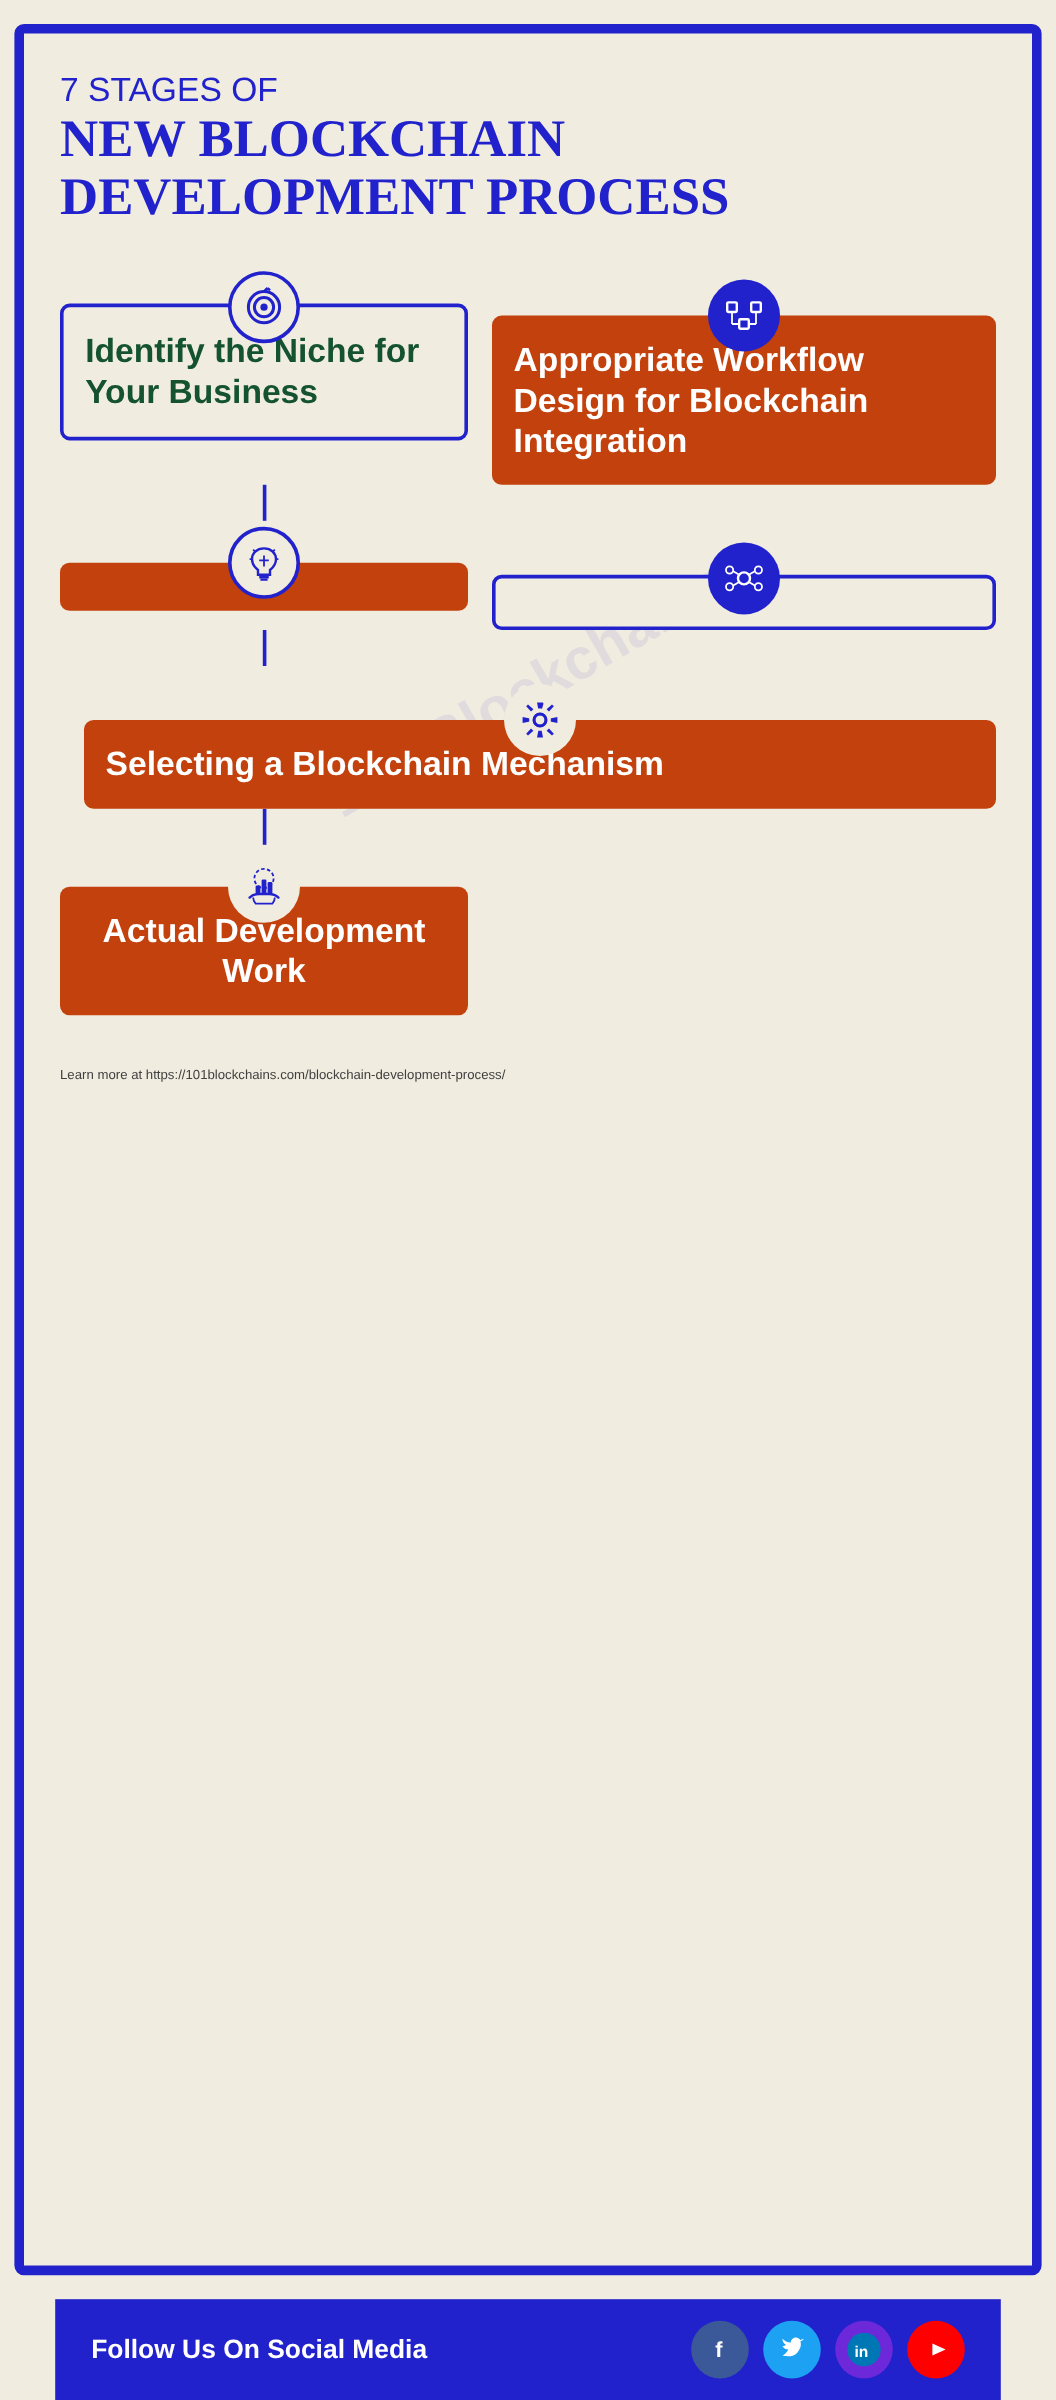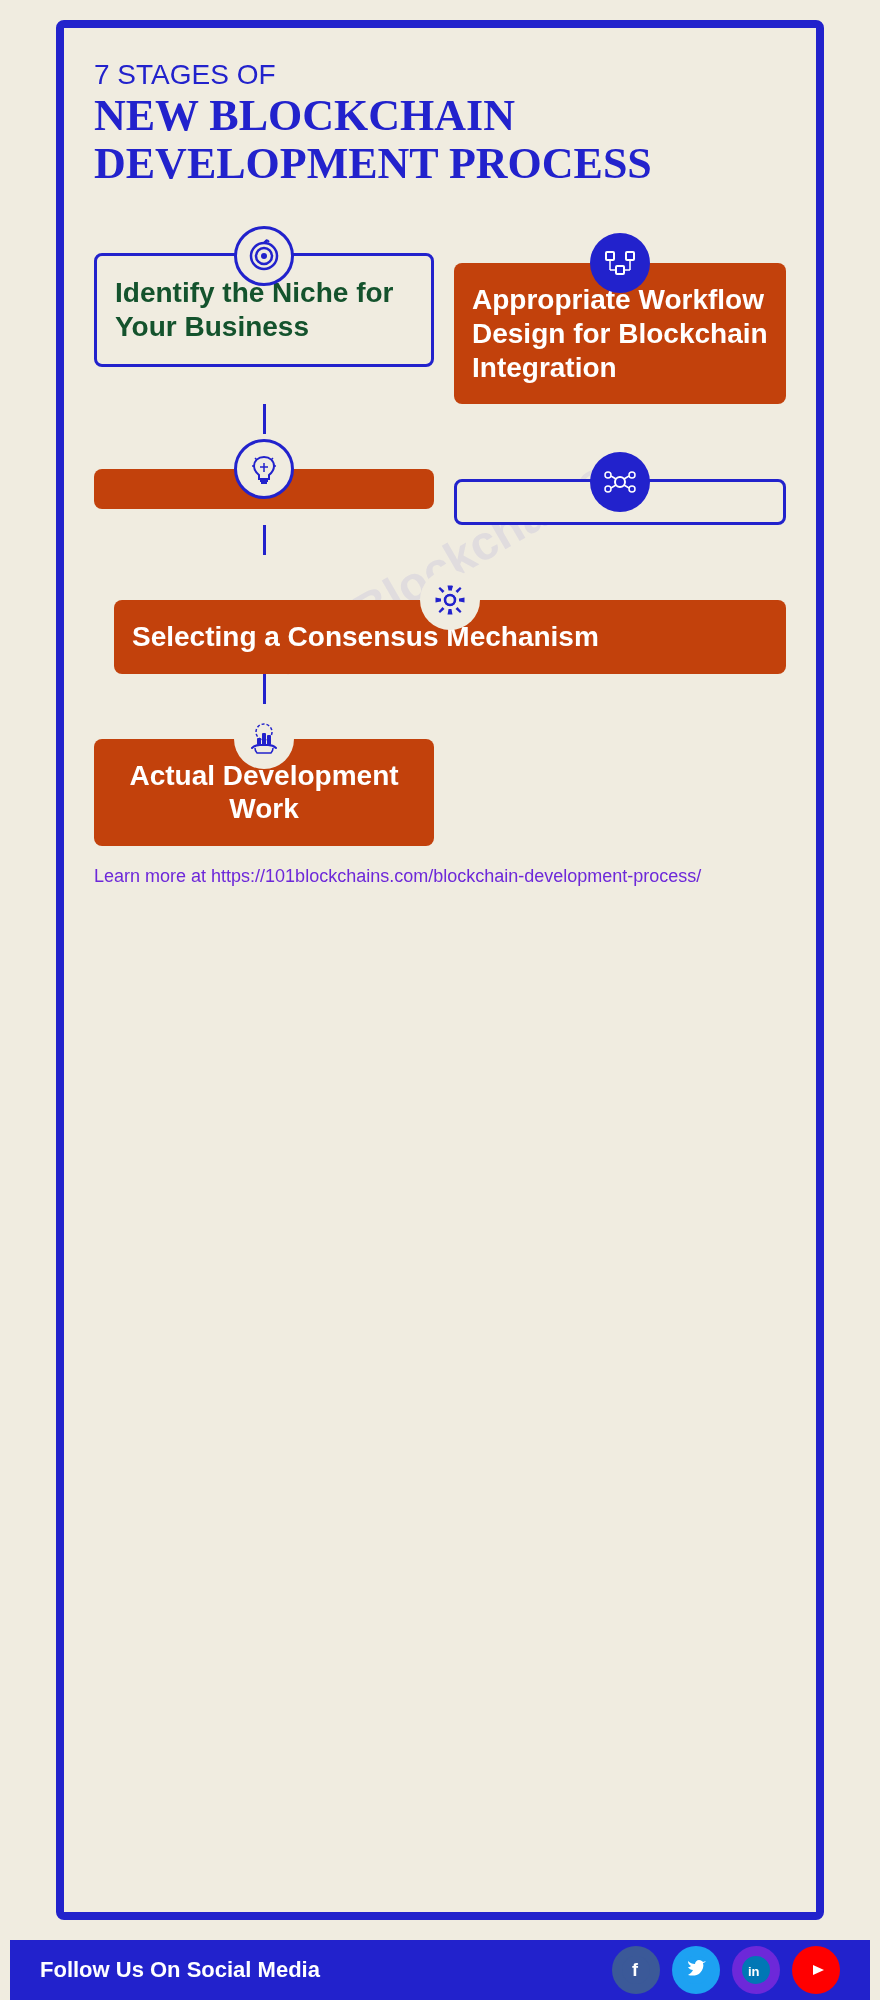--- a/index.html
+++ b/index.html
@@ -6,21 +6,21 @@
     body {
       width: 880px;
       min-height: 2000px;
       background: #f0ece0;
       font-family: Arial, sans-serif;
       display: flex;
       flex-direction: column;
       align-items: center;
     }
     .outer-border {
-      width: 768px;
+      width: 856px;
       margin: 20px 10px;
       background: #f0ece0;
       border: 8px solid #2222cc;
       border-radius: 8px;
       padding: 30px 30px 20px 30px;
       flex: 1;
     }
     .header {
       margin-bottom: 30px;
     }
@@ -110,30 +110,30 @@
       transform: translate(-50%, -50%) rotate(-30deg);
       font-size: 48px;
       color: rgba(34,34,204,0.08);
       font-weight: bold;
       white-space: nowrap;
       pointer-events: none;
       z-index: 0;
     }
     
     .source-text {
-      font-size: 18px;
-      color: #6d28d9;
-      margin-top: 20px;
+      font-size: 11px;
+      color: #404040;
+      margin-top: 44px;
       margin-bottom: 10px;
     }
     
     .footer {
-      width: 860px;
+      width: 788px;
       background: #2222cc;
-      padding: 6px 30px;
+      padding: 18px 30px;
       display: flex;
       align-items: center;
       justify-content: space-between;
       margin: 0 10px 0 10px;
     }
     .footer-text {
       color: white;
       font-size: 22px;
       font-weight: bold;
     }
@@ -297,21 +297,21 @@
                   <path d="M14.5 31.5 L15.5 26.5 L18.5 26.5 L19.5 31.5 Z" fill="#2222cc"></path>
                   <path d="M2.5 14.5 L7.5 15.5 L7.5 18.5 L2.5 19.5 Z" fill="#2222cc"></path>
                   <path d="M31.5 14.5 L26.5 15.5 L26.5 18.5 L31.5 19.5 Z" fill="#2222cc"></path>
                   <path d="M5.5 5.5 L9.5 10 L11.5 8 L7 4 Z" fill="#2222cc"></path>
                   <path d="M28.5 5.5 L24.5 10 L22.5 8 L27 4 Z" fill="#2222cc"></path>
                   <path d="M5.5 28.5 L9.5 24 L11.5 26 L7 30 Z" fill="#2222cc"></path>
                   <path d="M28.5 28.5 L24.5 24 L22.5 26 L27 30 Z" fill="#2222cc"></path>
                   <circle cx="17" cy="17" r="5" stroke="#2222cc" stroke-width="2.5" fill="none"></circle>
                 </svg>
               </div>
-              <div class="box-text">Selecting a Consensus Mechanism</div>
+              <div class="box-text">Selecting a Blockchain Mechanism</div>
             </div>
           </div>
         </div>
       </div>
       <div style="display:flex; align-items:flex-start; height:30px;">
         <div style="width:340px; flex-shrink:0;">
           <div style="margin-left:169px; width:3px; height:30px; background:#2222cc;"></div>
         </div>
       </div>
     </div>

